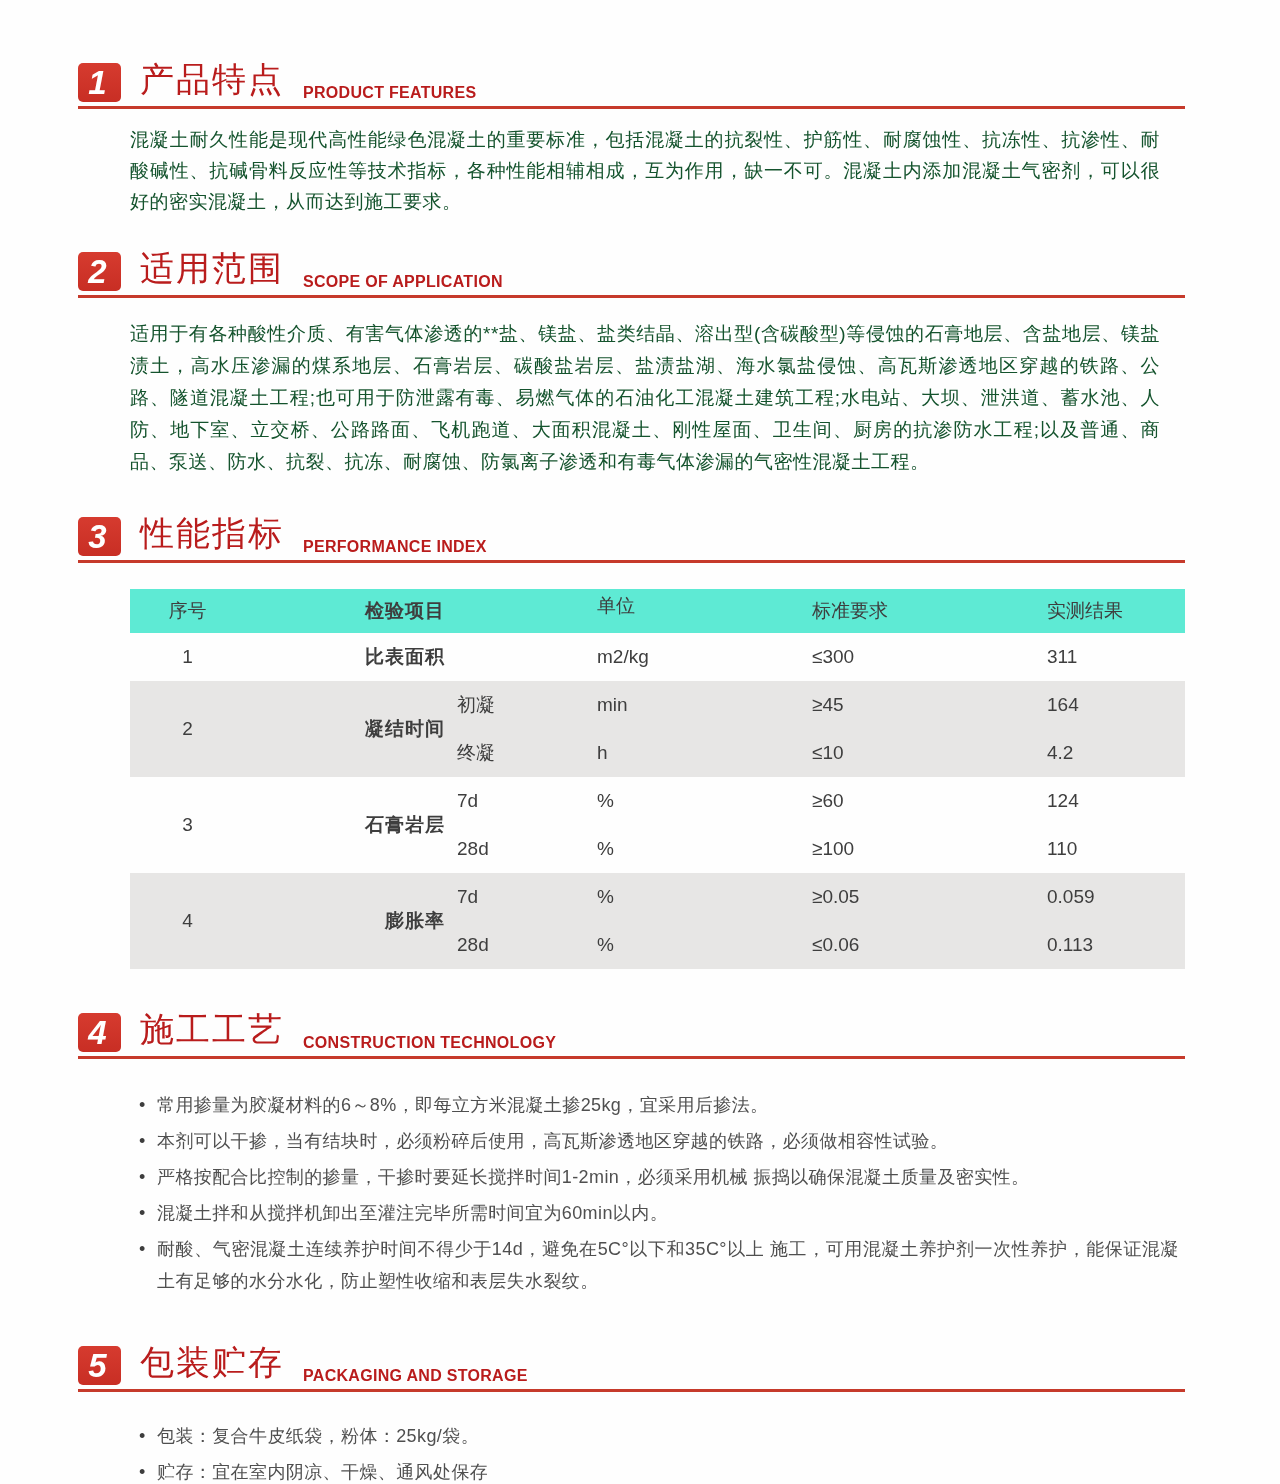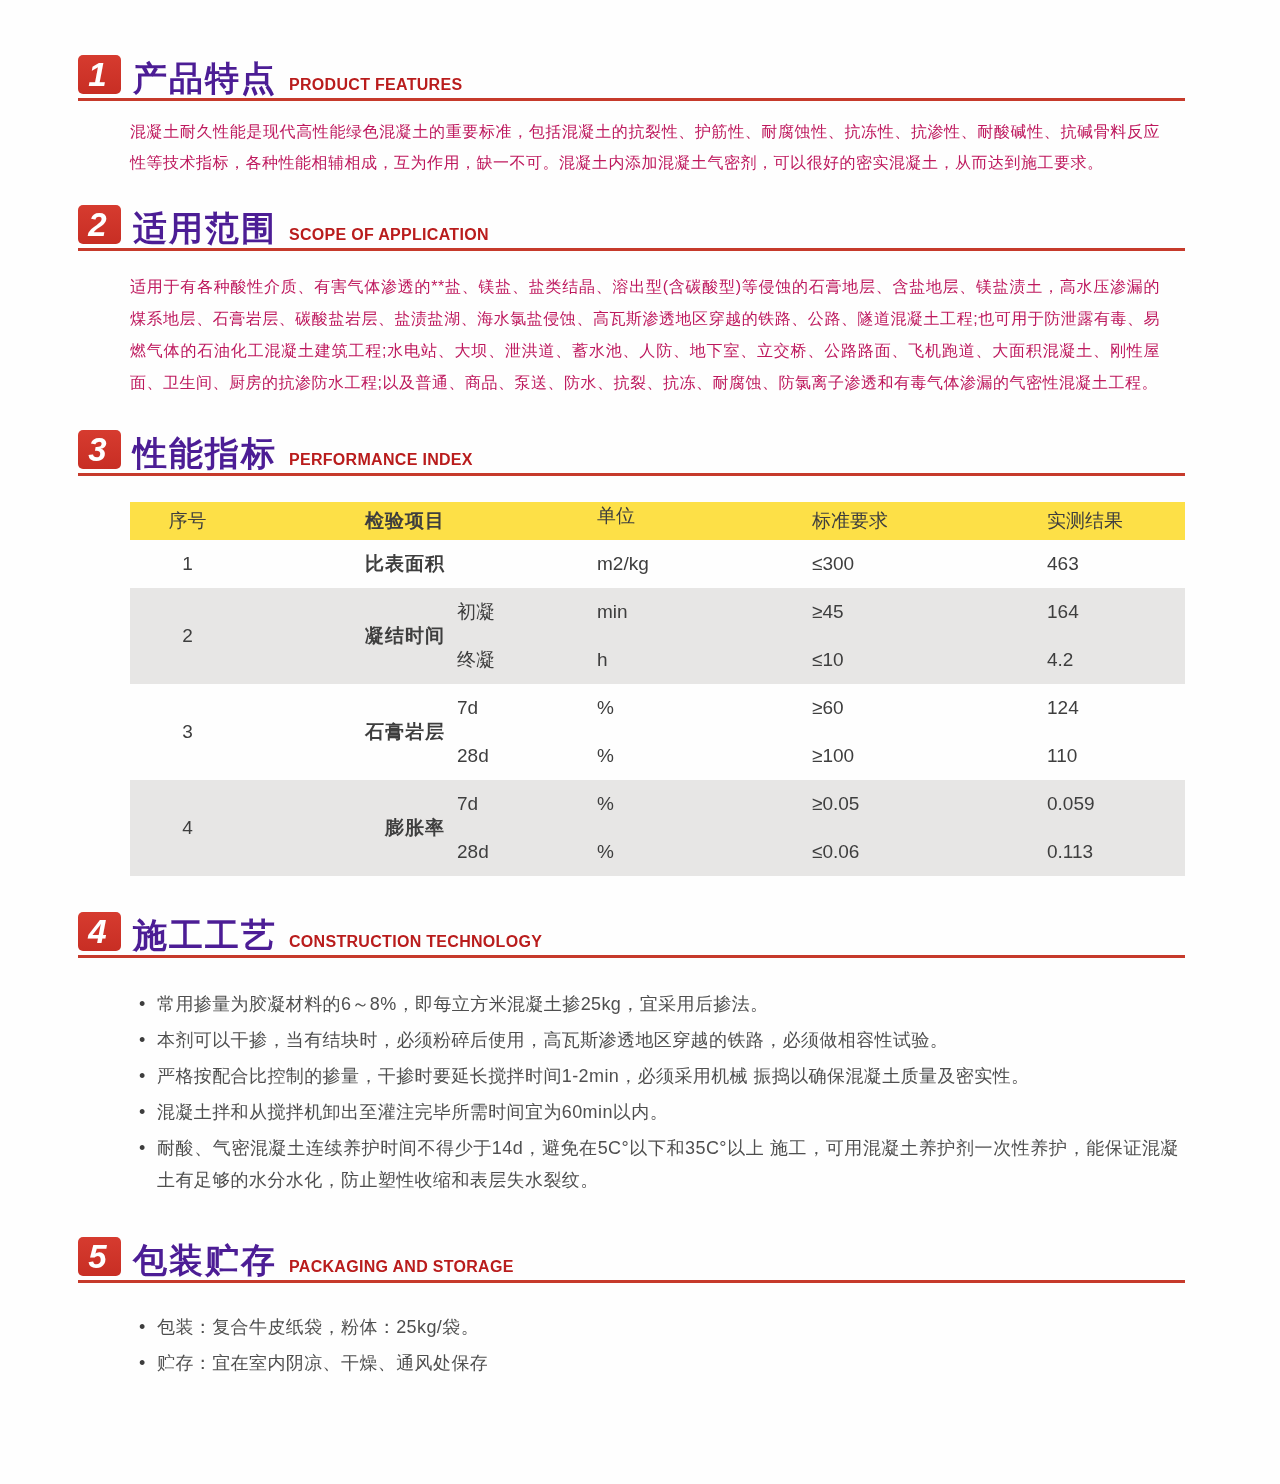--- a/index.html
+++ b/index.html
@@ -22,32 +22,32 @@
     background:linear-gradient(180deg,#d63b2f 0%,#c82e24 100%);
     border-radius:5px;
     display:flex;align-items:center;justify-content:center;
     margin-bottom:1px;
   }
   .badge span{
     color:#ffffff;font-style:italic;font-weight:bold;font-size:33px;line-height:1;
     transform:translateX(-2px);
   }
   .title-cn{
-    margin:0;color:#4c1d95;font-size:34px;line-height:1;font-weight:bold;
+    margin:7px;color:#b91c1c;font-size:34px;line-height:1;font-weight:normal;
     letter-spacing:2px;
   }
   .title-en{
     color:#b91c1c;font-size:16px;font-weight:bold;line-height:1;
     margin-bottom:2px;letter-spacing:0.3px;white-space:nowrap;
   }
 
   
   .para{
     margin:15px 0 0 130px;width:1030px;
-    font-size:16px;line-height:31px;color:#be185d;
+    font-size:19px;line-height:31px;color:#14532d;
     text-align:justify;letter-spacing:0.5px;
   }
   .para.wide{line-height:32px;margin-top:20px;}
 
   .bullets{margin:30px 0 0 133px;width:1050px;padding:0;list-style:none;}
   .bullets li{
     position:relative;padding-left:20px;margin:4px;
     font-size:18px;line-height:32px;color:#4f4f4f;
     text-align:justify;letter-spacing:0.4px;
   }
@@ -55,21 +55,21 @@
     content:"\2022";position:absolute;left:2px;top:0;color:#3d3d3d;font-size:18px;
   }
 
   
   .ptable{margin:26px 0 0 130px;width:1055px;color:#3e3e3e;font-size:19px;}
   .trow{
     display:grid;
     grid-template-columns:115px 200px 150px 215px 235px 1fr;
     align-items:center;
   }
-  .thead{height:38px;background:#fde047;font-size:19px;}
+  .thead{height:44px;background:#5eead4;font-size:19px;}
   .r-single{height:48px;}
   .r-double{height:96px;grid-template-rows:1fr 1fr;}
   .shade{background:#e7e6e5;}
   .c{white-space:nowrap;}
   .col-no{text-align:center;}
   .col-item{text-align:right;letter-spacing:1px;font-weight:bold;}
   .col-sub{padding-left:12px;}
   .col-unit,.col-std,.col-res{padding-left:2px;}
   .span2{grid-row:1 / 3;}
   .col-no.span2{grid-column:1;}
@@ -128,21 +128,21 @@
         <div class="c col-std">标准要求</div>
         <div class="c col-res">实测结果</div>
       </div>
 
       <div class="trow r-single">
         <div class="c col-no">1</div>
         <div class="c col-item">比表面积</div>
         <div class="c col-sub"></div>
         <div class="c col-unit">m2/kg</div>
         <div class="c col-std">≤300</div>
-        <div class="c col-res">463</div>
+        <div class="c col-res">311</div>
       </div>
 
       <div class="trow r-double shade">
         <div class="c col-no span2">2</div>
         <div class="c col-item span2">凝结时间</div>
         <div class="c col-sub">初凝</div>
         <div class="c col-unit">min</div>
         <div class="c col-std">≥45</div>
         <div class="c col-res">164</div>
         <div class="c col-sub">终凝</div>

